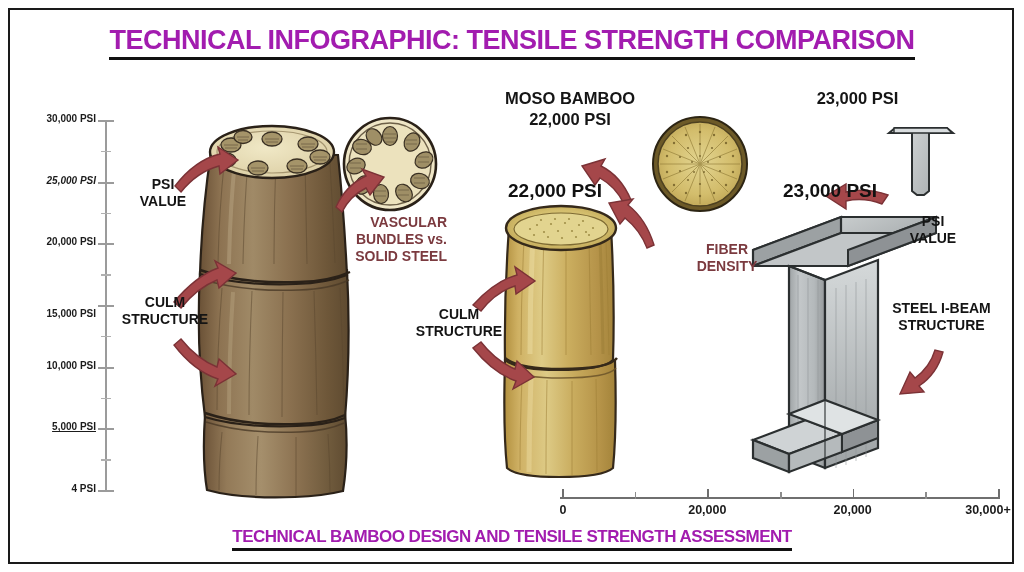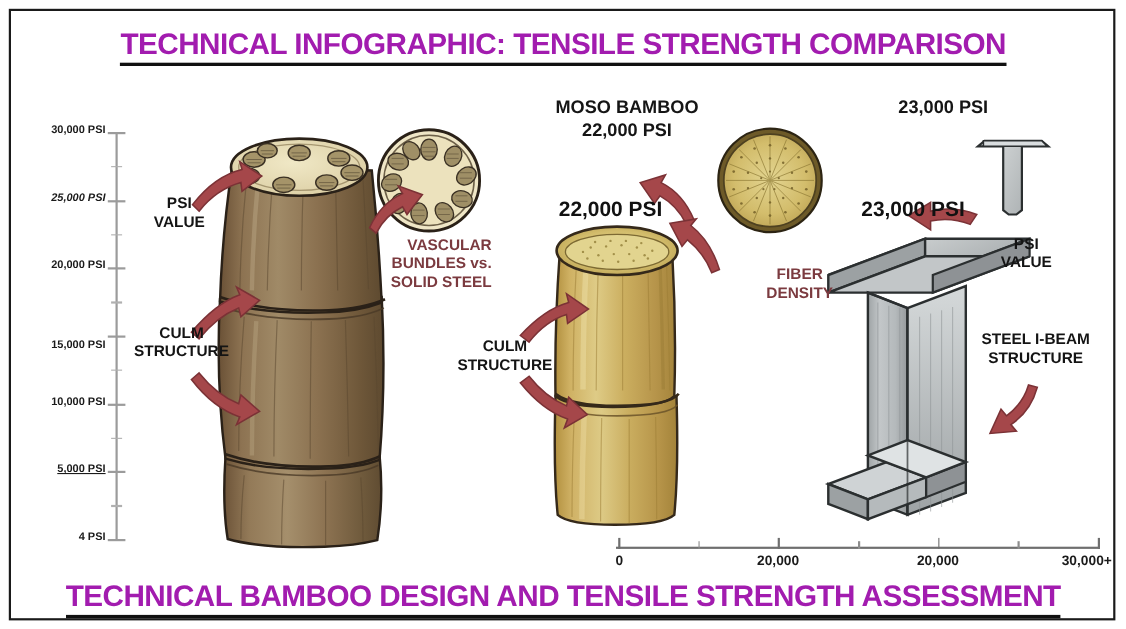--- a/index.html
+++ b/index.html
@@ -31,21 +31,21 @@
     white-space:nowrap;
   }
   #main-title{
     top:25px;font-size:27px;
   }
   #main-title span{
     border-bottom:3px solid #111;
     padding-bottom:2px;
   }
   #footer-title{
-    top:527px;font-size:27px;
+    top:527px;font-size:17px;
   }
   #footer-title span{
     border-bottom:3px solid #111;
     padding-bottom:2px;
   }
 
   
   .col-head{
     position:absolute;text-align:center;
     font-size:16.5px;font-weight:bold;color:#151515;

